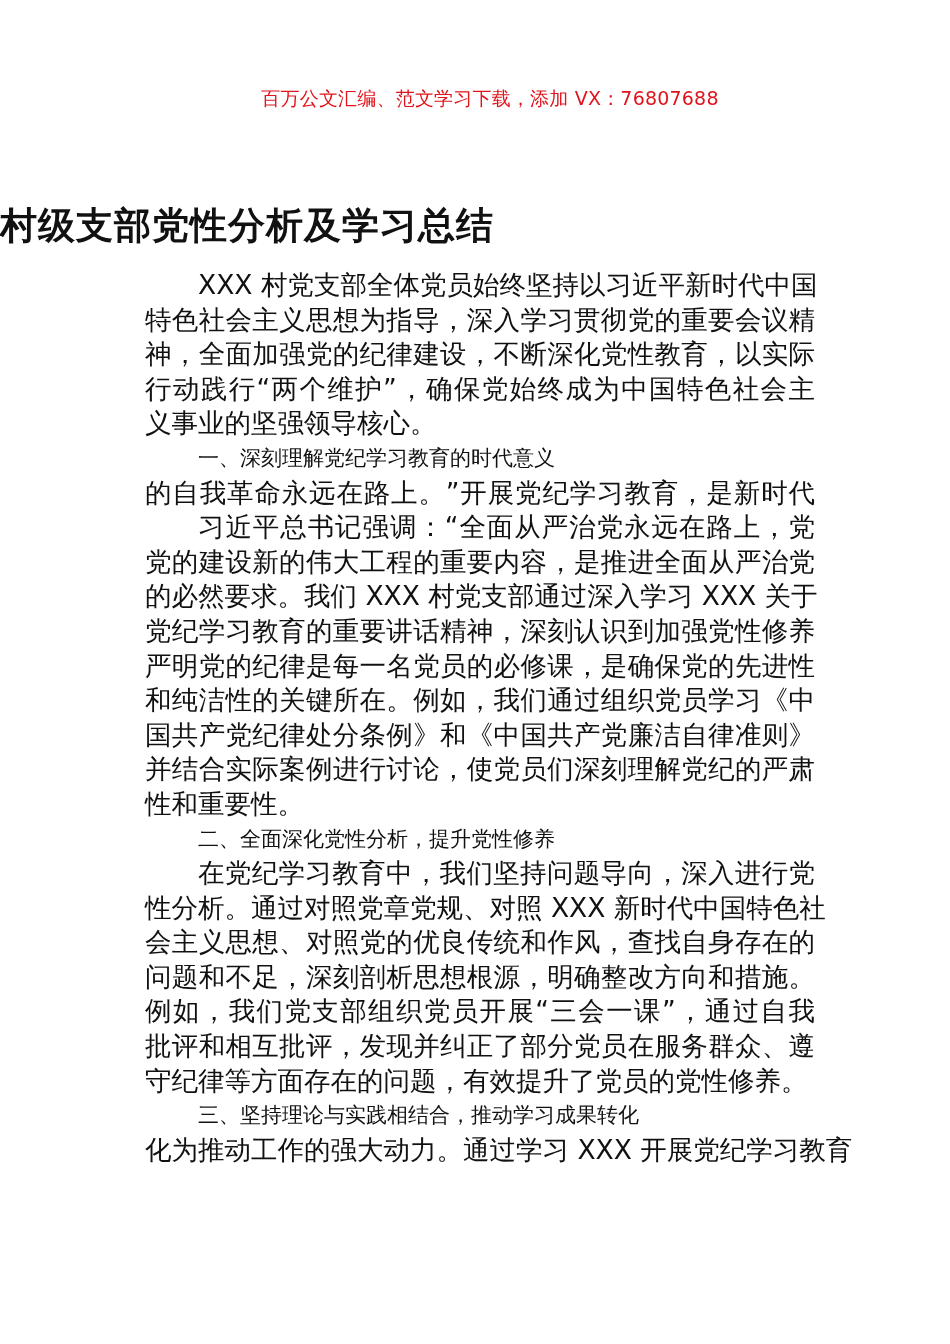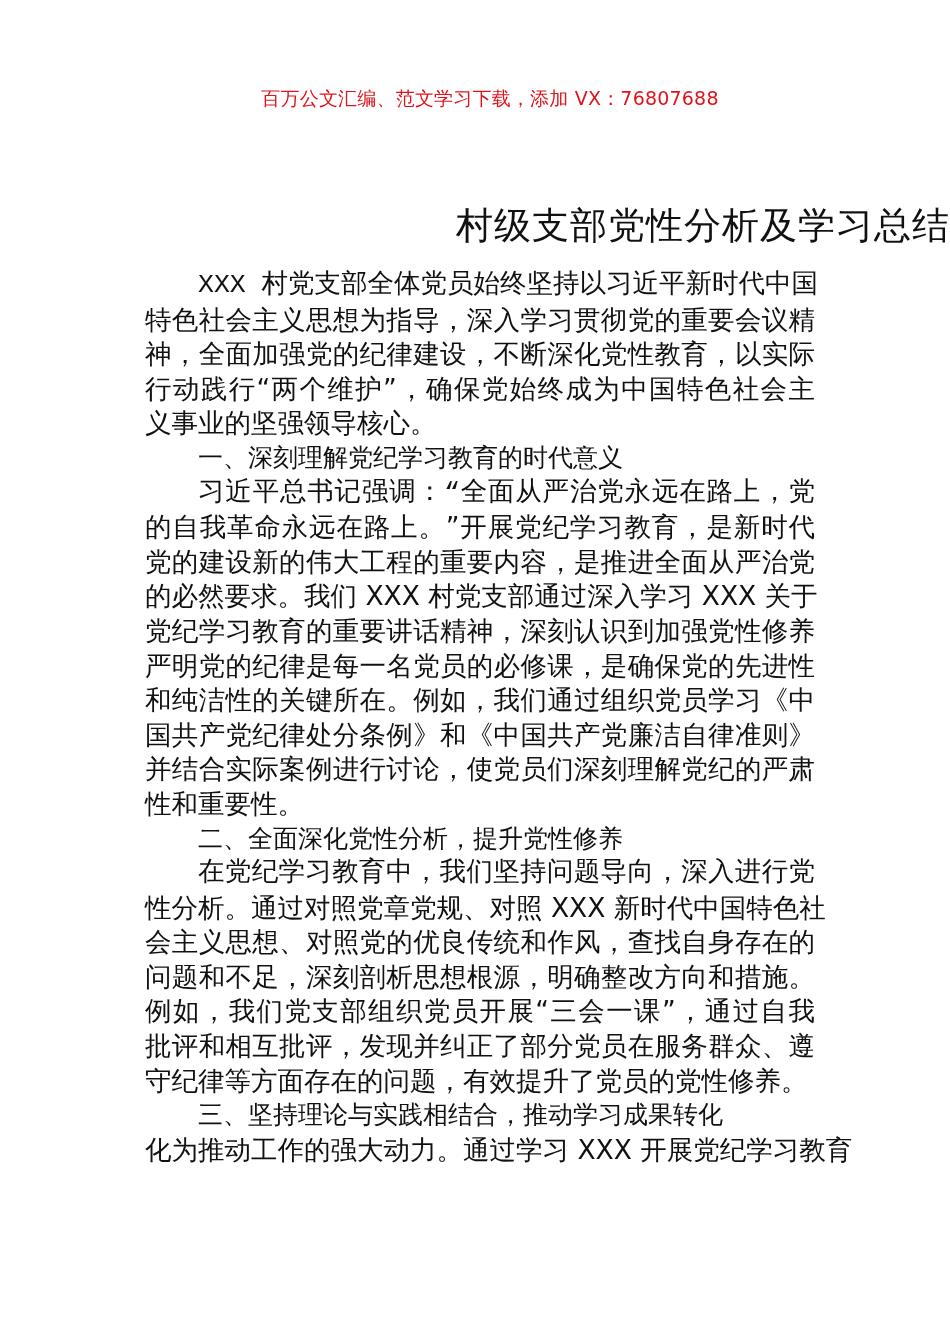--- a/index.html
+++ b/index.html
@@ -30,26 +30,26 @@
       font-size: 19px;
       line-height: 28px;
       color: #e0141c;
       letter-spacing: 0.2px;
     }
     .doc-title {
       position: absolute;
       top: 174px;
       left: 0;
       width: 950px;
-      text-align: right;
+      text-align: left;
       font-size: 37px;
       line-height: 54px;
       color: #111111;
       letter-spacing: 1px;
-      font-weight: normal;
+      font-weight: bold;
     }
     .body-text {
       position: absolute;
       top: 268px;
       left: 145px;
       width: 670px;
       font-size: 26.5px;
       line-height: 34.6px;
       color: #111111;
     }
@@ -59,26 +59,25 @@
       height: 34.6px;
       text-align: justify;
       text-align-last: justify;
     }
     .line.last {
       text-align-last: left;
       font-family: Liberation Serif, serif;
     }
     .line.indent {
       padding-left: 53px;
-      font-family: Liberation Mono, monospace;
     }
     .line.heading {
       padding-left: 53px;
       text-align-last: left;
-      font-size: 25px;
+      font-size: 21px;
     }
   </style>
 </head>
 <body>
 
 <div class="page">
   <div class="header-note">百万公文汇编、范文学习下载，添加 VX：76807688</div>
   <h1 class="doc-title">村级支部党性分析及学习总结</h1>
 
   <div class="body-text">
@@ -87,22 +86,22 @@
       <span class="line indent">XXX 村党支部全体党员始终坚持以习近平新时代中国</span>
       <span class="line">特色社会主义思想为指导，深入学习贯彻党的重要会议精</span>
       <span class="line">神，全面加强党的纪律建设，不断深化党性教育，以实际</span>
       <span class="line">行动践行“两个维护”，确保党始终成为中国特色社会主</span>
       <span class="line last">义事业的坚强领导核心。</span>
     </div>
 
     <span class="line heading">一、深刻理解党纪学习教育的时代意义</span>
 
     <div>
+      <span class="line">的自我革命永远在路上。”开展党纪学习教育，是新时代</span>
       <span class="line indent">习近平总书记强调：“全面从严治党永远在路上，党</span>
-      <span class="line">的自我革命永远在路上。”开展党纪学习教育，是新时代</span>
       <span class="line">党的建设新的伟大工程的重要内容，是推进全面从严治党</span>
       <span class="line">的必然要求。我们 XXX 村党支部通过深入学习 XXX 关于</span>
       <span class="line">党纪学习教育的重要讲话精神，深刻认识到加强党性修养</span>
       <span class="line">严明党的纪律是每一名党员的必修课，是确保党的先进性</span>
       <span class="line">和纯洁性的关键所在。例如，我们通过组织党员学习《中</span>
       <span class="line">国共产党纪律处分条例》和《中国共产党廉洁自律准则》</span>
       <span class="line">并结合实际案例进行讨论，使党员们深刻理解党纪的严肃</span>
       <span class="line last">性和重要性。</span>
     </div>
 

